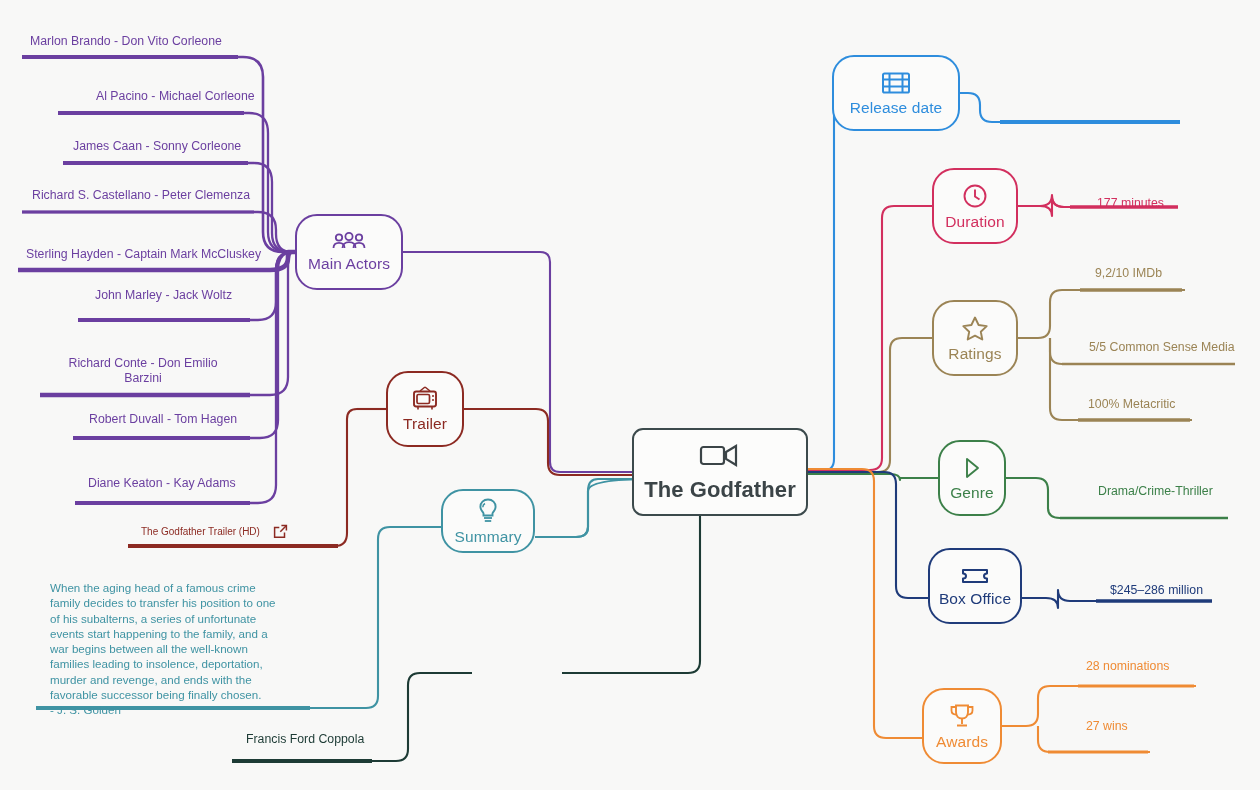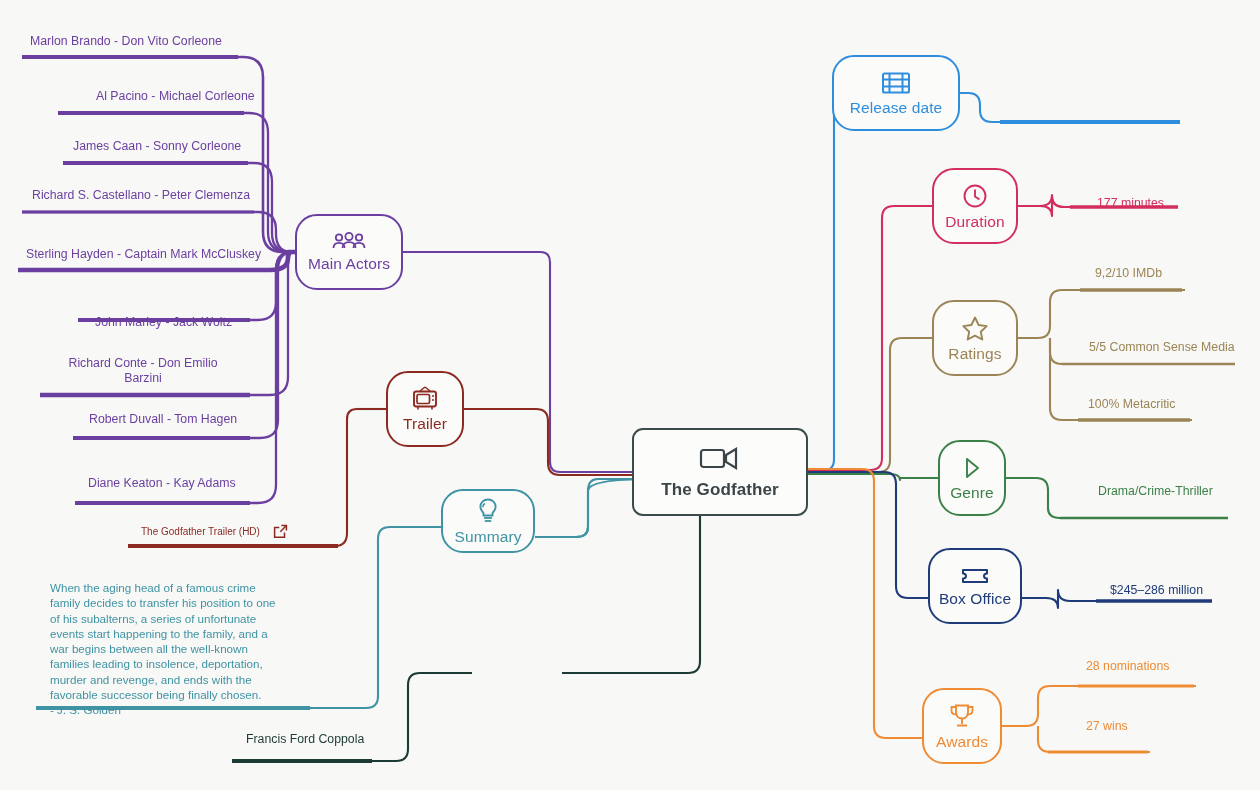--- a/index.html
+++ b/index.html
@@ -28,21 +28,21 @@
   }
   .node .ico{line-height:0;margin-bottom:3px;}
   .node .lbl{font-size:15.5px;letter-spacing:.1px;white-space:nowrap;}
 
   
   #central{
     left:632px;top:428px;width:176px;height:88px;
     border-radius:11px;border:2.2px solid #3c4a4c;
     background:#fcfcfb;
   }
-  #central .lbl{font-size:17px;font-weight:bold;color:#3b4447;margin-top:2px;}
+  #central .lbl{font-size:22px;font-weight:bold;color:#3b4447;margin-top:2px;}
   #central .ico{margin-bottom:6px;}
 
   
   #n-actors{left:295px;top:214px;width:108px;height:76px;border-color:#6b3fa0;}
   #n-actors .lbl{color:#6b3fa0;}
   #n-trailer{left:386px;top:371px;width:78px;height:76px;border-color:#8c2a22;}
   #n-trailer .lbl{color:#8c2a22;}
   #n-summary{left:441px;top:489px;width:94px;height:64px;border-color:#3f93a3;}
   #n-summary .lbl{color:#3f93a3;}
   #n-director{left:472px;top:635px;width:90px;height:76px;border-color:#1d3b35;}
@@ -282,21 +282,21 @@
       </svg>
     </span>
     <span class="lbl">Awards</span>
   </div>
 
   <div class="leaf purple" style="left:30px;top:34px;">Marlon Brando - Don Vito Corleone</div>
   <div class="leaf purple" style="left:68px;top:89px;margin-left:28px;">Al Pacino - Michael Corleone</div>
   <div class="leaf purple" style="left:73px;top:139px;">James Caan - Sonny Corleone</div>
   <div class="leaf purple" style="left:32px;top:188px;">Richard S. Castellano - Peter Clemenza</div>
   <div class="leaf purple" style="left:26px;top:247px;">Sterling Hayden - Captain Mark McCluskey</div>
-  <div class="leaf purple" style="left:95px;top:315px;">John Marley - Jack Woltz</div>
+  <div class="leaf purple" style="left:95px;top:288px;">John Marley - Jack Woltz</div>
   <div class="leaf purple ctr wrap" style="left:62px;top:356px;width:162px;line-height:1.25;">Richard Conte - Don Emilio Barzini</div>
   <div class="leaf purple" style="left:89px;top:412px;">Robert Duvall - Tom Hagen</div>
   <div class="leaf purple" style="left:88px;top:476px;">Diane Keaton - Kay Adams</div>
 
   <div id="trailer-link-row" class="leaf">
     <span class="txt">The Godfather Trailer (HD)</span>
     <span class="ext-ico">
       <svg width="15" height="15" viewBox="0 0 15 15">
         <path d="M11.5 8.5 L11.5 13.2 L1.6 13.2 L1.6 3.4 L6.3 3.4" fill="none" stroke="#8c2a22" stroke-width="1.5"></path>
         <path d="M8.4 1.6 L13.4 1.6 L13.4 6.6" fill="none" stroke="#8c2a22" stroke-width="1.5"></path>

